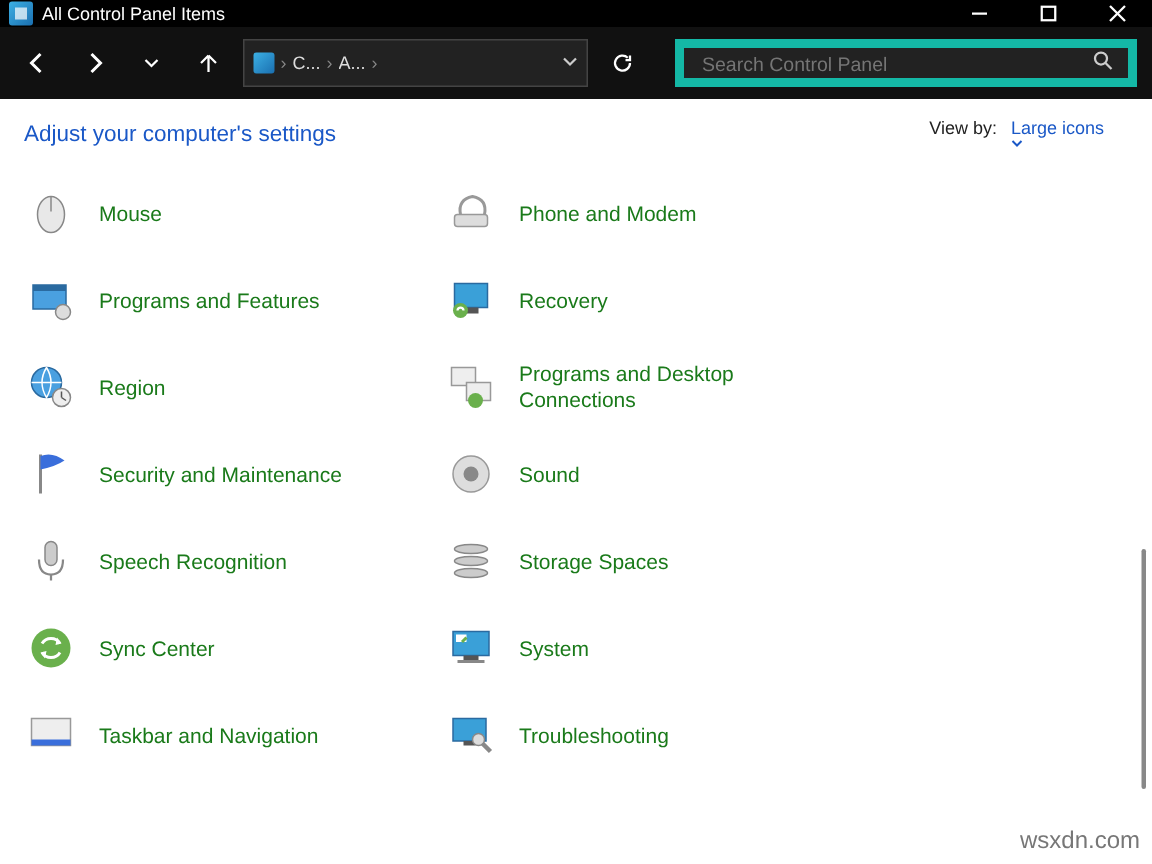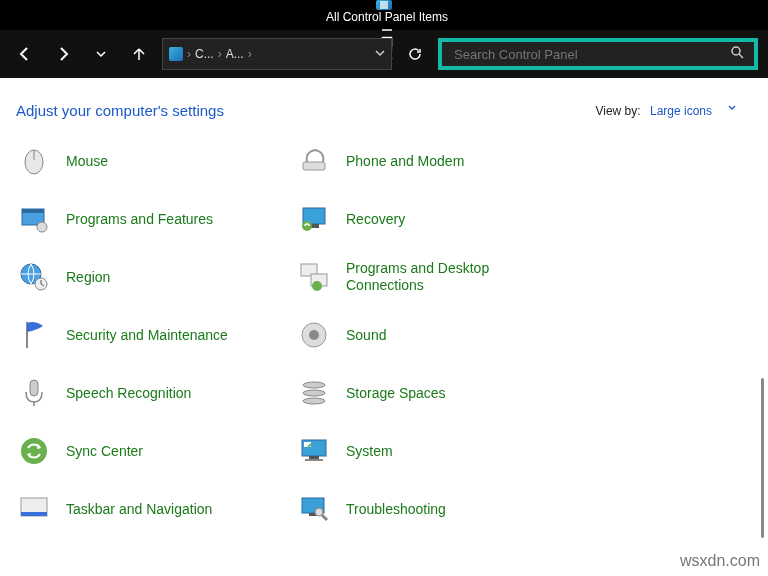--- a/index.html
+++ b/index.html
@@ -1,42 +1,42 @@
 <!DOCTYPE html>
 <html><head>
 <meta charset="utf-8">
 <style>
   * { box-sizing: border-box; font-family: "Segoe UI", Arial, sans-serif; }
   body { margin: 0; width: 768px; height: 576px; background: #fff; overflow: hidden; position: relative; }
 
   
-  .titlebar { height: 30px; background: #000; color: #fff; display: flex; align-items: center; padding: 0 0 0 6px; flex-direction: column; }
+  .titlebar { height: 18px; background: #000; color: #fff; display: flex; align-items: center; padding: 0 0 0 6px; }
   .titlebar .app-icon { width: 16px; height: 16px; background: linear-gradient(135deg,#3cb0e4,#1a6fb0); border-radius: 2px; display:flex; align-items:center; justify-content:center; margin-right:6px; }
   .titlebar .title { font-size: 12px; flex: 1; }
   .winbtn { width: 46px; height: 30px; display:flex; align-items:center; justify-content:center; color:#fff; }
   .winbtn svg { stroke:#fff; }
 
   
   .toolbar { height: 48px; background: #111; display:flex; align-items:center; padding: 0 10px; gap:8px; }
   .navbtn { width:30px; height:30px; display:flex; align-items:center; justify-content:center; color:#fff; }
   .addrbar { flex:0 0 230px; height:32px; background:#222; border:1px solid #444; display:flex; align-items:center; padding:0 6px; color:#ddd; font-size:12px; gap:4px; }
   .addr-seg { color:#ddd; white-space:nowrap; overflow:hidden; text-overflow:ellipsis; }
   .addr-sep { color:#888; }
   .addr-drop { margin-left:auto; color:#ccc; }
   .refresh { width:30px; height:30px; display:flex; align-items:center; justify-content:center; }
-  .searchbar { flex:1; height:32px; background:#222; border:4px solid #14b8a6; display:flex; align-items:center; padding:0 10px; }
+  .searchbar { flex:1; height:32px; background:#222; border:6px solid #14b8a6; display:flex; align-items:center; padding:0 10px;margin-left:12px; }
   .searchbar input { flex:1; background:transparent; border:none; outline:none; color:#ccc; font-size:13px; }
   .searchbar .sicon { color:#ccc; }
 
   
   .content { background:#fff; height: calc(576px - 30px - 48px); overflow:hidden; position:relative; }
-  .chead { display:flex; justify-content:space-between; align-items:center; padding: 24px 32px 10px 16px; }
+  .chead { display:flex; justify-content:space-between; align-items:center; padding: 12px 32px 10px 16px; }
   .chead .heading { color:#1a58c7; font-size:15px; }
   .viewby { font-size:12px; color:#222; }
-  .viewby .vlink { color:#1a58c7; margin-left:6px; display:inline-flex; gap:16px; }
+  .viewby .vlink { color:#1a58c7; margin-left:6px; display:inline-flex; gap:0;flex-direction:column; }
 
   
   .grid { display:grid; grid-template-columns: 270px 270px; column-gap: 10px; row-gap: 18px; padding: 12px 16px 0 16px; }
   .item { display:flex; align-items:center; gap:14px; height:40px; }
   .item .lbl { color:#1a7a1a; font-size:14px; line-height:1.2; }
   .ico { width:36px; height:36px; flex-shrink:0; display:flex; align-items:center; justify-content:center; }
 
   .scrollbar { position:absolute; right:4px; top:300px; width:3px; height:160px; background:#888; border-radius:2px; }
 
   .watermark { position:absolute; bottom:6px; right:8px; font-size:16px; color:#777; }

